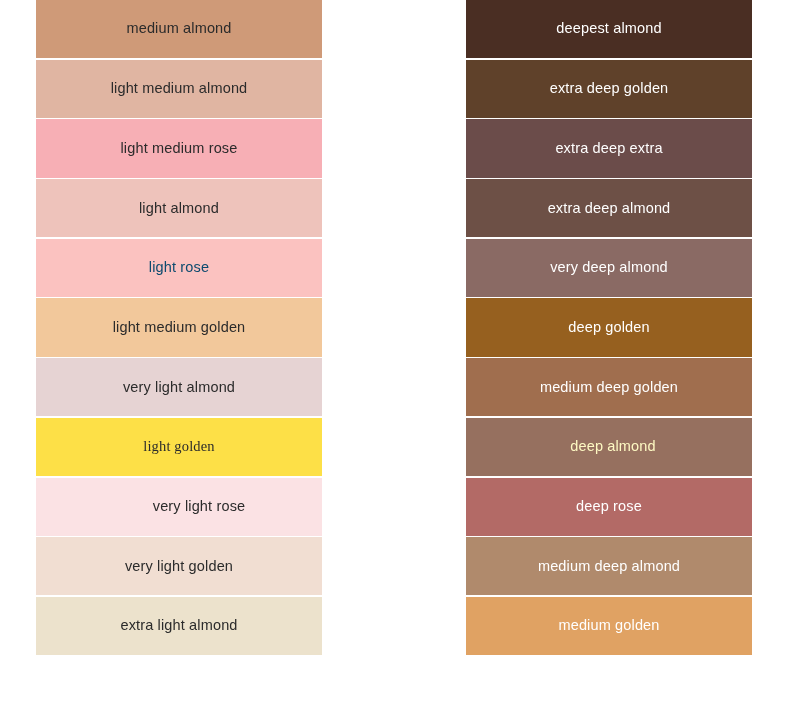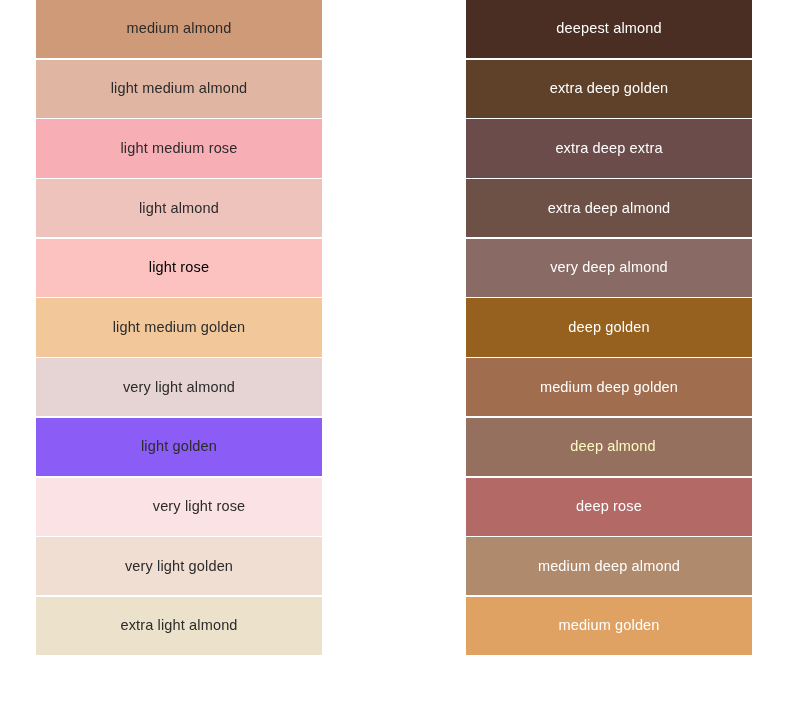--- a/index.html
+++ b/index.html
@@ -68,29 +68,29 @@
       <div class="swatch-row" style="background: rgb(224, 181, 162);">
         <span class="swatch-label label-dark" style="color: rgb(43, 43, 43);">light medium almond</span>
       </div>
       <div class="swatch-row" style="background: rgb(247, 175, 181);">
         <span class="swatch-label label-dark" style="color: rgb(43, 43, 43);">light medium rose</span>
       </div>
       <div class="swatch-row" style="background: rgb(238, 195, 187);">
         <span class="swatch-label label-dark" style="color: rgb(43, 43, 43);">light almond</span>
       </div>
       <div class="swatch-row" style="background: rgb(251, 194, 192);">
-        <span class="swatch-label label-dark" style="color: #000000;">light rose</span>
+        <span class="swatch-label label-dark" style="color: #0c4a6e;">light rose</span>
       </div>
       <div class="swatch-row" style="background: rgb(242, 200, 155);">
         <span class="swatch-label label-dark" style="color: rgb(43, 43, 43);">light medium golden</span>
       </div>
       <div class="swatch-row" style="background: rgb(230, 211, 211);">
         <span class="swatch-label label-dark" style="color: rgb(43, 43, 43);">very light almond</span>
       </div>
-      <div class="swatch-row" style="background: #8b5cf6;">
+      <div class="swatch-row" style="background: #fde047; font-family: Liberation Serif, serif;">
         <span class="swatch-label label-dark" style="color: rgb(43, 43, 43);">light golden</span>
       </div>
       <div class="swatch-row" style="background: rgb(251, 226, 228); padding-left: 40px;">
         <span class="swatch-label label-dark" style="color: rgb(43, 43, 43);">very light rose</span>
       </div>
       <div class="swatch-row" style="background: rgb(241, 222, 210);">
         <span class="swatch-label label-dark" style="color: rgb(43, 43, 43);">very light golden</span>
       </div>
       <div class="swatch-row" style="background: rgb(236, 226, 204);">
         <span class="swatch-label label-dark" style="color: rgb(43, 43, 43);">extra light almond</span>

